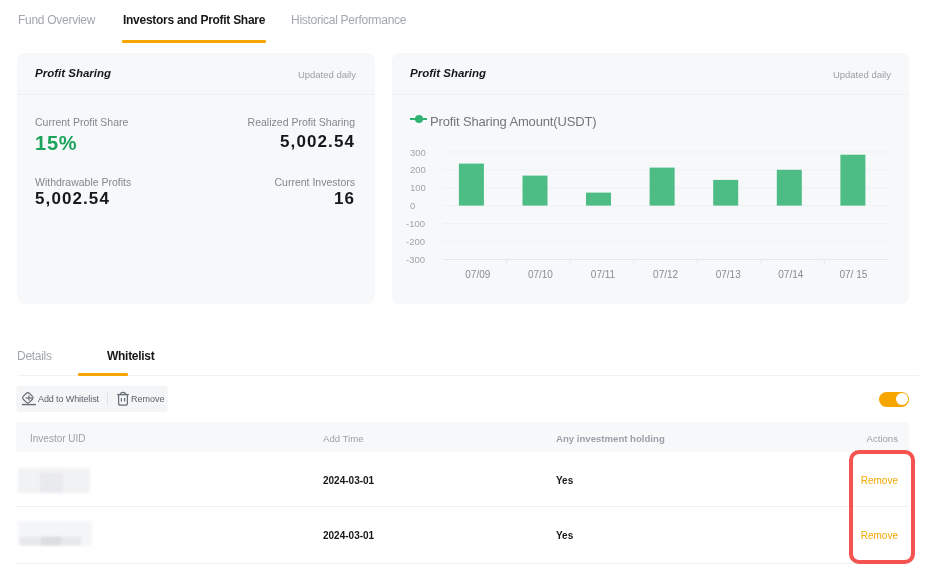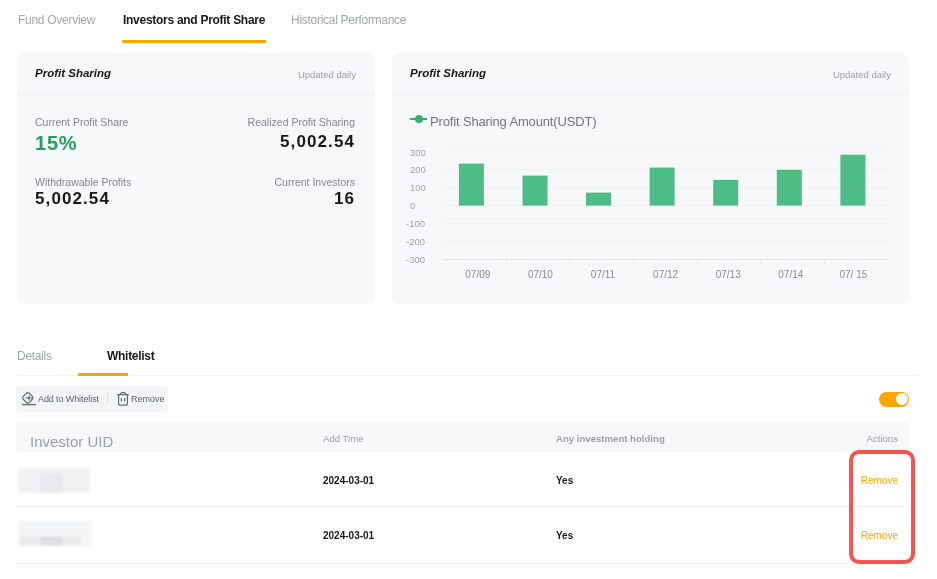--- a/index.html
+++ b/index.html
@@ -120,21 +120,21 @@
   <path d="M2.6 3.6 L2.6 12.2 C2.6 13.5 3.4 14.2 4.6 14.2 L9.4 14.2 C10.6 14.2 11.4 13.5 11.4 12.2 L11.4 3.6"></path>
   <line x1="5.4" y1="7" x2="5.4" y2="10.5"></line>
   <line x1="8.6" y1="7" x2="8.6" y2="10.5"></line>
 </svg>
 <div class="abs" style="left:131px; top:394px; font-size:9px; color:#5d636b;">Remove</div>
 
 <div class="abs" style="left:879px; top:391.5px; width:30px; height:15px; background:#f7a600; border-radius:8px;"></div>
 <div class="abs" style="left:895.5px; top:393px; width:12px; height:12px; background:#fff; border-radius:50%;"></div>
 
 <div class="abs" style="left:16px; top:422px; width:893px; height:30px; background:#f7f8fa; border-radius:4px;"></div>
-<div class="abs" style="left:30px; top:433px; font-size:15px; color:#9ba1a9;">Investor UID</div>
+<div class="abs" style="left:30px; top:433px; font-size:10px; color:#9ba1a9;">Investor UID</div>
 <div class="abs" style="left:323px; top:433px; font-size:9.6px; color:#9ba1a9;">Add Time</div>
 <div class="abs" style="left:556px; top:433px; font-size:9.6px; color:#9ba1a9;font-weight:bold;">Any investment holding</div>
 <div class="abs" style="left:845px; top:433px; width:53px; text-align:right; font-size:9.6px; color:#9ba1a9;">Actions</div>
 
 <div class="abs" style="left:18px; top:468px; width:72px; height:25px; background:#f1f2f4; filter:blur(1.5px);"></div>
 <div class="abs" style="left:40px; top:473px; width:23px; height:19px; background:#e9eaed; filter:blur(1.5px);"></div>
 <div class="abs" style="left:323px; top:475px; font-size:10px; font-weight:bold; color:#17181a;">2024-03-01</div>
 <div class="abs" style="left:556px; top:475px; font-size:10px; font-weight:bold; color:#17181a;">Yes</div>
 <div class="abs" style="left:845px; top:475px; width:53px; text-align:right; font-size:10px; color:#f7a600;">Remove</div>
 <div class="abs" style="left:16px; top:506px; width:893px; height:1px; background:#f0f1f3;"></div>

